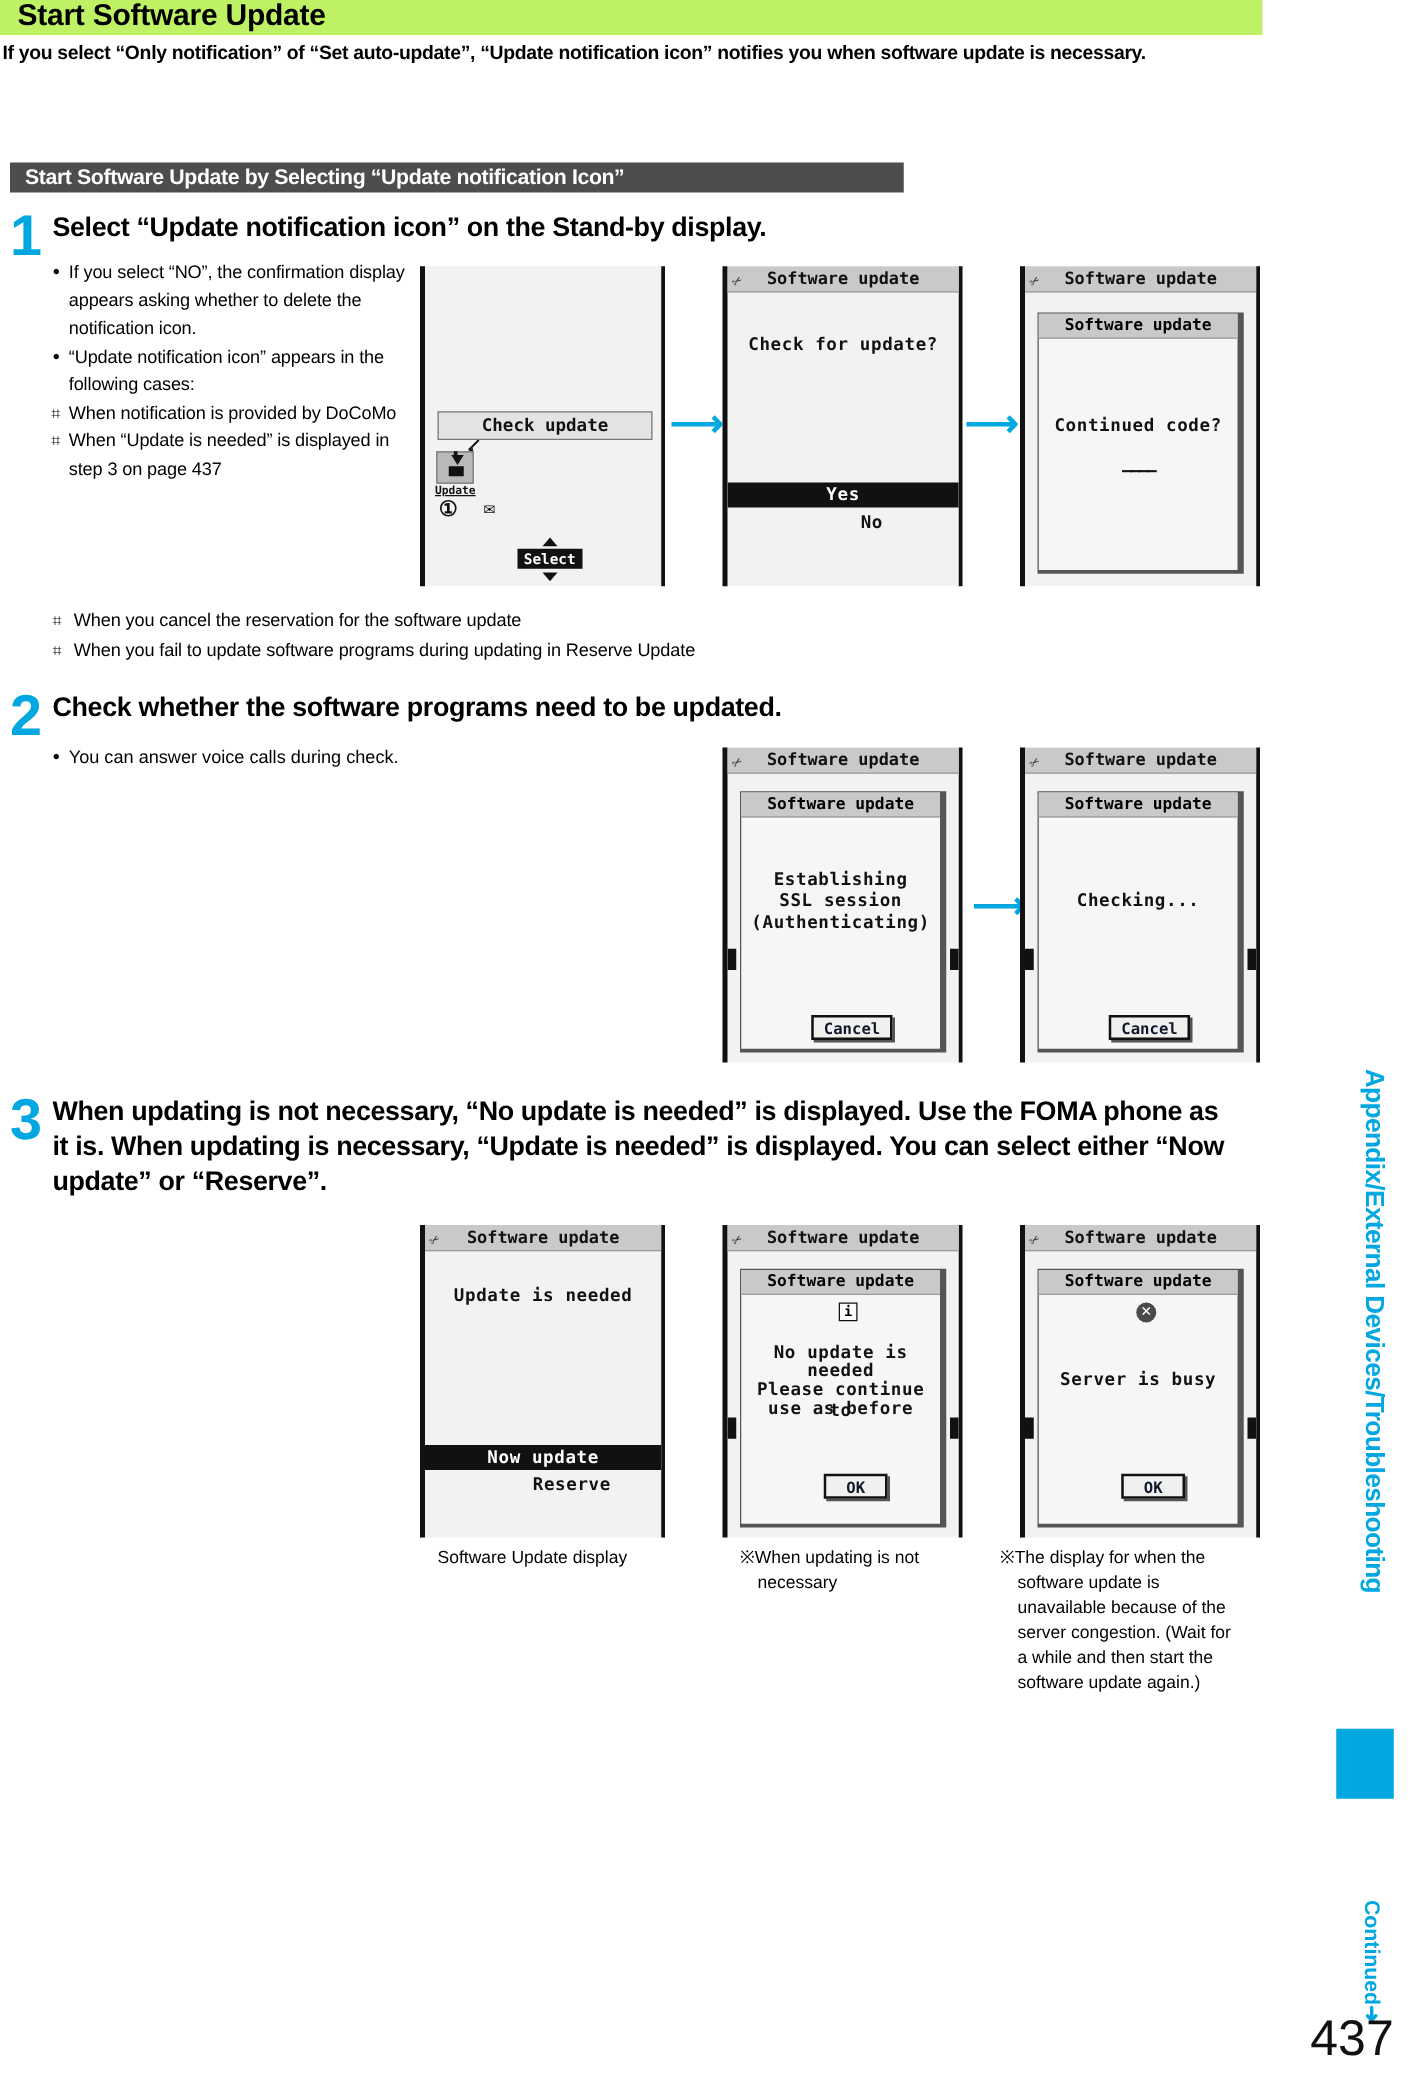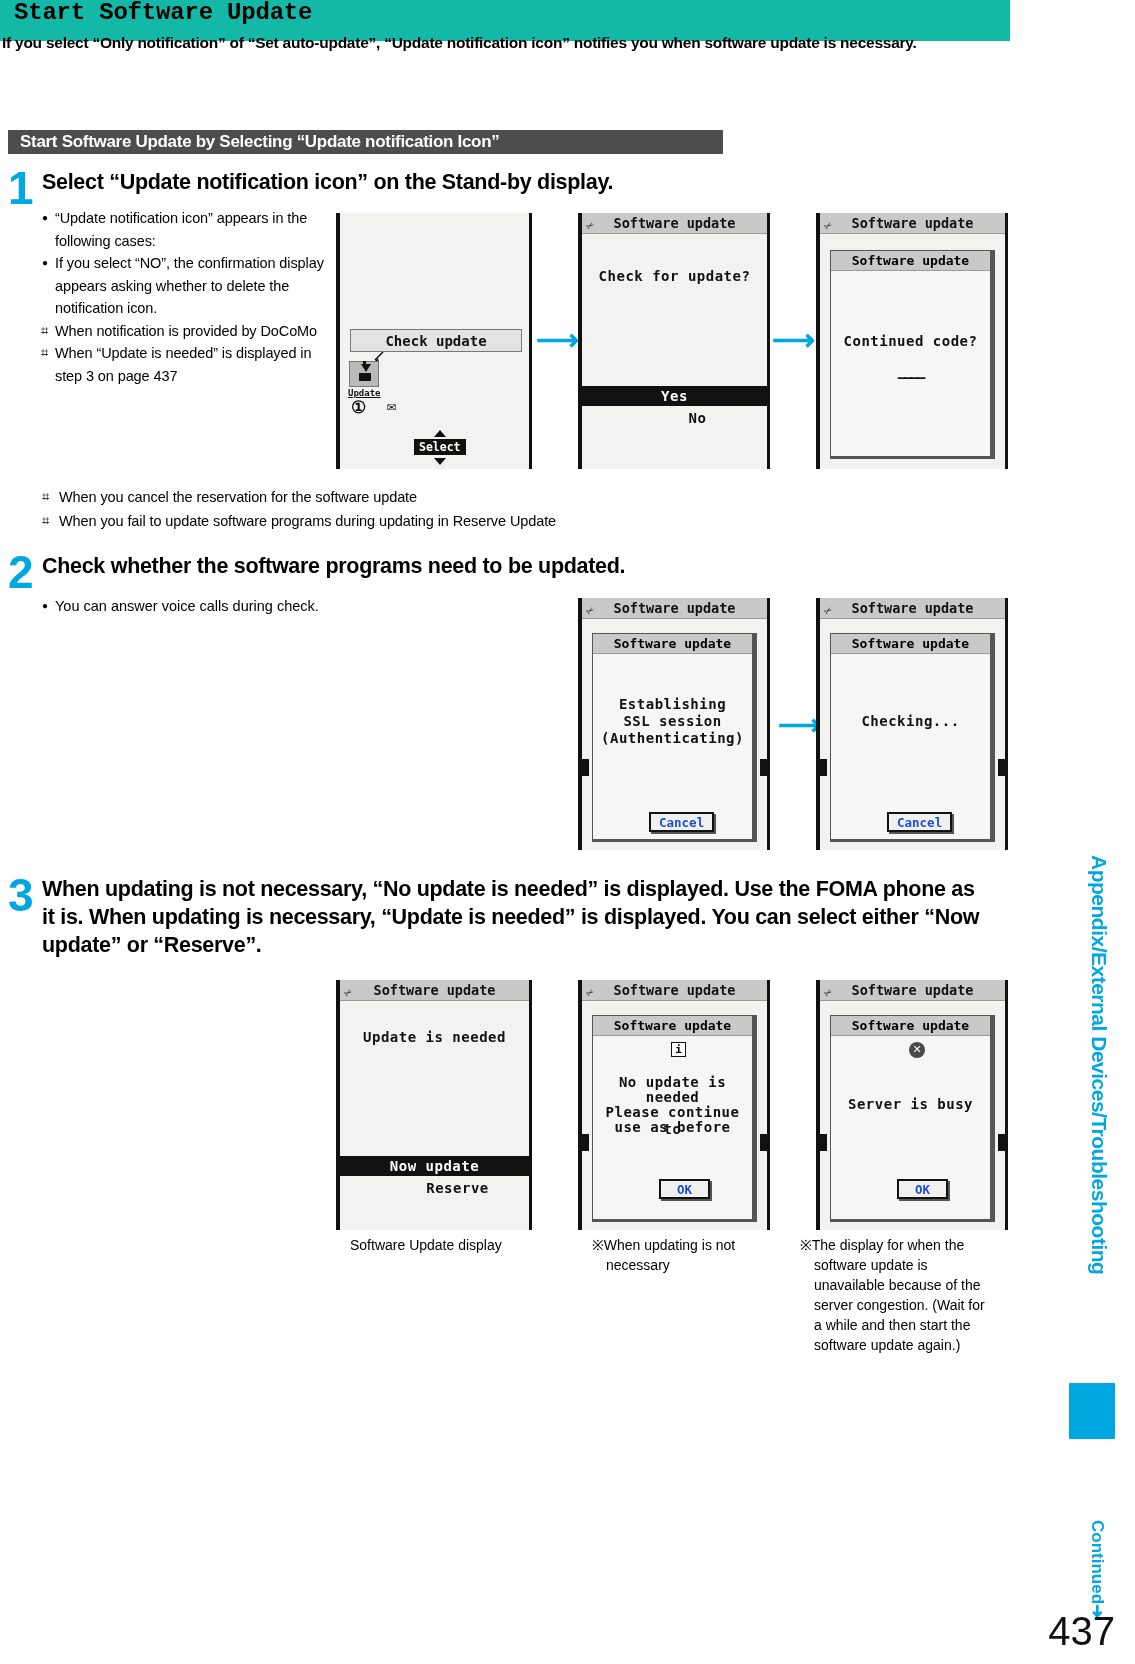--- a/index.html
+++ b/index.html
@@ -7,23 +7,22 @@
     width: 1135px; height: 1664px;
     background: #ffffff;
     font-family: "Liberation Sans", sans-serif;
     color: #000;
     overflow: hidden;
   }
   .page { position: relative; width: 1135px; height: 1664px; }
 
   
   .title-bar {
-    position: absolute; left: 0; top: 0; width: 1010px; height: 41px;
-    background: #14b8a6;
-    font-family: Liberation Mono, monospace;
+    position: absolute; left: 0; top: 0; width: 1010px; height: 28px;
+    background: #bef264;
   }
   .title-bar .title {
     position: absolute; left: 14px; top: -2px;
     font-size: 24px; font-weight: bold; letter-spacing: -0.2px;
     line-height: 30px; color: #000;
   }
   .intro {
     position: absolute; left: 2px; top: 32px; width: 1010px;
     font-size: 15.5px; font-weight: bold; line-height: 22px;
     letter-spacing: -0.25px;
@@ -135,21 +134,21 @@
     line-height: 20px; letter-spacing: 0.5px;
   }
   .ph-option {
     position: absolute; left: 0; right: 0;
     font-size: 14px; font-weight: bold; text-align: center; height: 20px;
     line-height: 20px; letter-spacing: 0.5px; color: #111; margin-left: 46px;
   }
   .ph-btn {
     position: absolute; border: 2px solid #111; background: #f0f0ee;
     font-size: 12.5px; font-weight: bold; text-align: center;
-    color: #1d4ed8; padding: 0 8px; line-height: 17px; height: 20px;
+    color: #0f172a; padding: 0 8px; line-height: 17px; height: 20px;
     box-shadow: 2px 2px 0 #555;
   }
   .softkey {
     position: absolute; background: #111; color: #fff;
     font-size: 11.5px; font-weight: bold; padding: 1px 5px;
     font-family: "DejaVu Sans Mono", monospace;
   }
   .menu-bar {
     position: absolute; background: #e3e3e1; border: 1px solid #777;
     font-size: 14px; font-weight: bold; text-align: center;
@@ -246,22 +245,22 @@
   <div class="intro">
     <p>If you select “Only notification” of “Set auto-update”, “Update notification icon” notifies you when software update is necessary.</p>
   </div>
 
   <div class="subhead">Start Software Update by Selecting “Update notification Icon”</div>
 
   <div class="step-num" id="step1-num">1</div>
   <div class="step-head" id="step1-head">Select “Update notification icon” on the Stand-by display.</div>
 
   <div class="bullets1">
+    <div class="b">If you select “NO”, the confirmation display appears asking whether to delete the notification icon.</div>
     <div class="b">“Update notification icon” appears in the following cases:</div>
-    <div class="b">If you select “NO”, the confirmation display appears asking whether to delete the notification icon.</div>
     <div class="sub">When notification is provided by DoCoMo</div>
     <div class="sub">When “Update is needed” is displayed in step 3 on page 437</div>
   </div>
 
   <div class="bullets-wide">
     <div class="sub">When you cancel the reservation for the software update</div>
     <div class="sub">When you fail to update software programs during updating in Reserve Update</div>
   </div>
 
   <div class="phone" style="left:336px; top:213px; width:196px; height:256px;">

